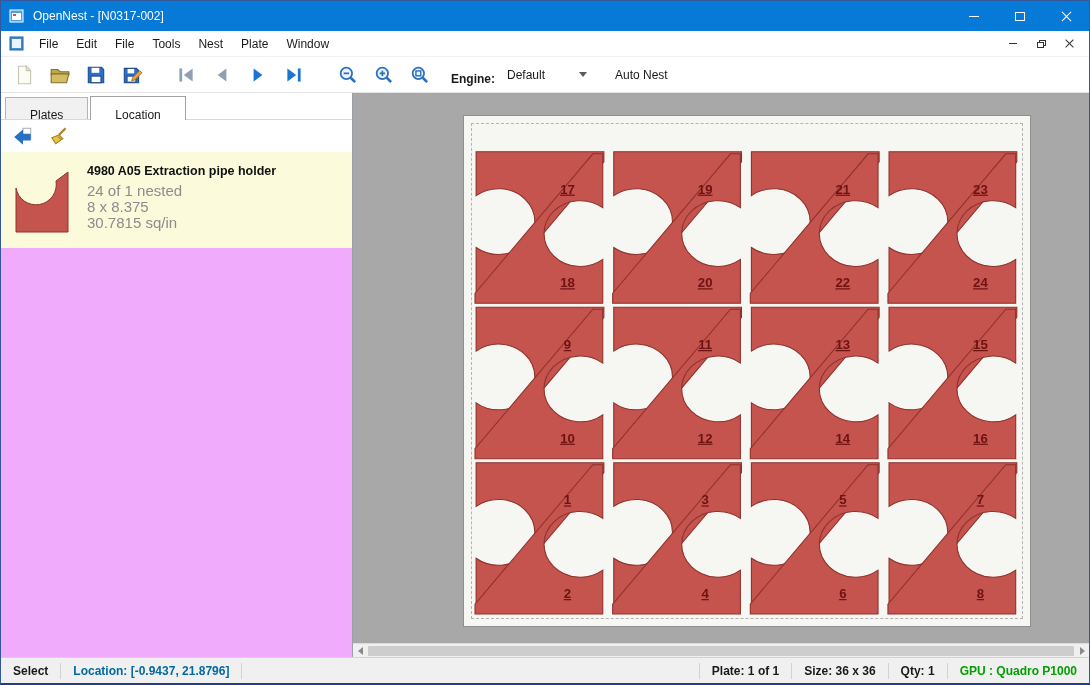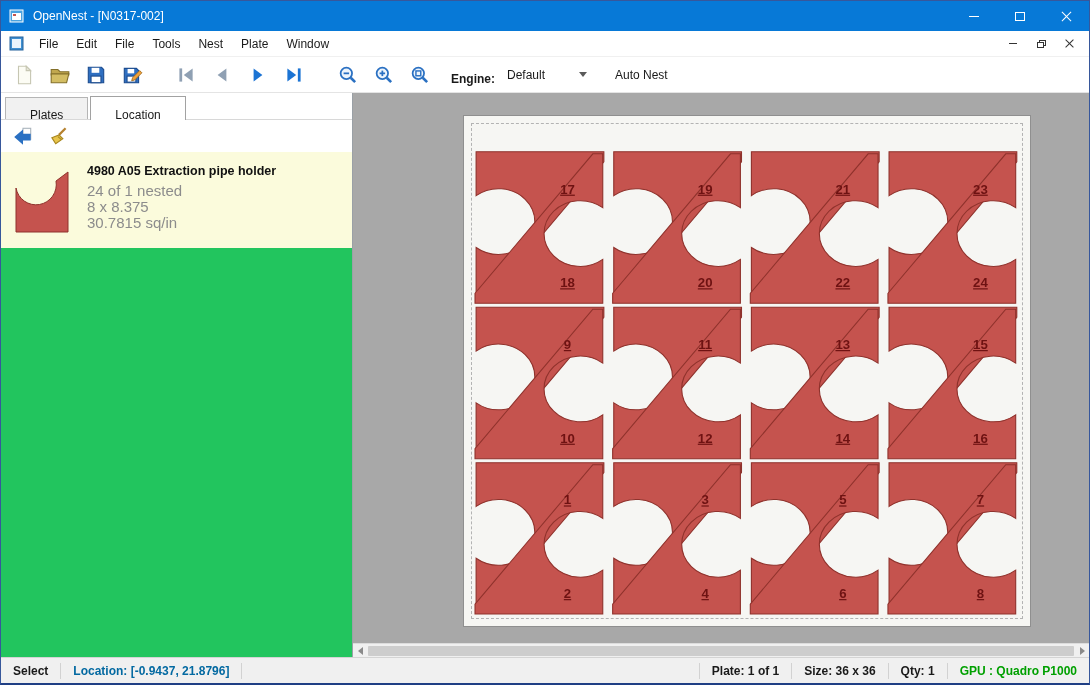--- a/index.html
+++ b/index.html
@@ -49,21 +49,21 @@
 
   
   .main { flex:1; display:flex; min-height:0; }
   .side-panel { width:352px; background:#fff; border-right:1px solid #9aa0a6; display:flex; flex-direction:column; }
   .tabstrip { display:flex; align-items:flex-end; padding:3px 0 0 2px; background:#fff; border-bottom:1px solid #d8d8d8; height:27px; }
   .tab { padding:7px 24px; height:22px; line-height:21px; font-size:12px; color:#1a1a1a;
          background:#f1f1f1; border:1px solid #b5b5b5; border-bottom:none; margin-left:2px; cursor:default; }
   .tab.active { background:#fff; height:24px; line-height:23px; margin-bottom:-1px; border-color:#a2a2a2; }
   .panel-toolbar { height:32px; display:flex; align-items:center; padding-left:8px; background:#fff; }
   .pt-btn { width:28px; height:26px; display:flex; align-items:center; justify-content:center; margin-right:8px; border-radius:2px; }
-  .drawing-list { flex:1; background:#22c55e; overflow:hidden; }
+  .drawing-list { flex:1; background:#f0abfc; overflow:hidden; }
   .drawing-item { display:flex; gap:14px; padding:10px 12px 12px 12px; background:#fbfbdc; cursor:default; }
   .thumb { width:60px; height:74px; flex:0 0 auto; display:flex; align-items:center; justify-content:center; }
   .meta { padding-top:2px; }
   .item-title { font-weight:bold; font-size:12.5px; color:#111; margin-bottom:5px; }
   .item-sub { font-size:15px; color:#8c8c8c; line-height:16px; }
 
   
   .canvas { flex:1; position:relative; background:#a8a8a8; overflow:hidden; }
   .plate { position:absolute; left:110px; top:22px; width:568px; height:512px;
            background:#f6f6f3; border:1px solid #8f8f8f; }

